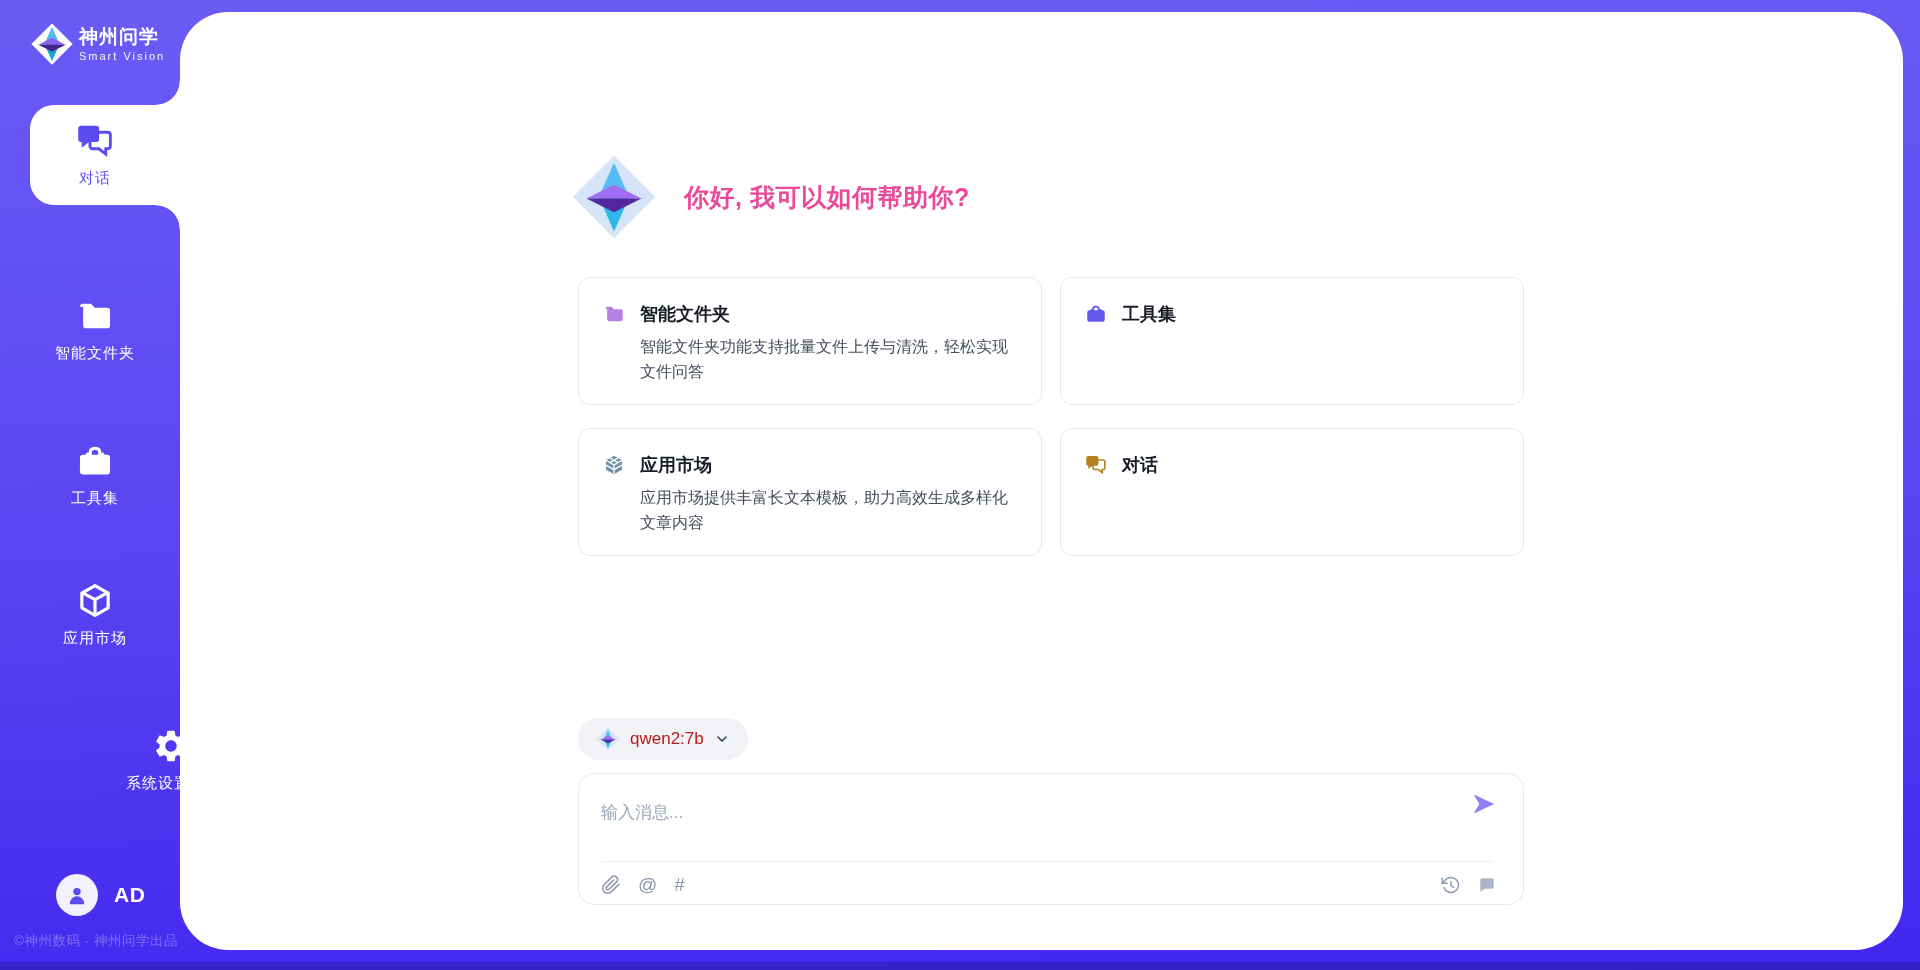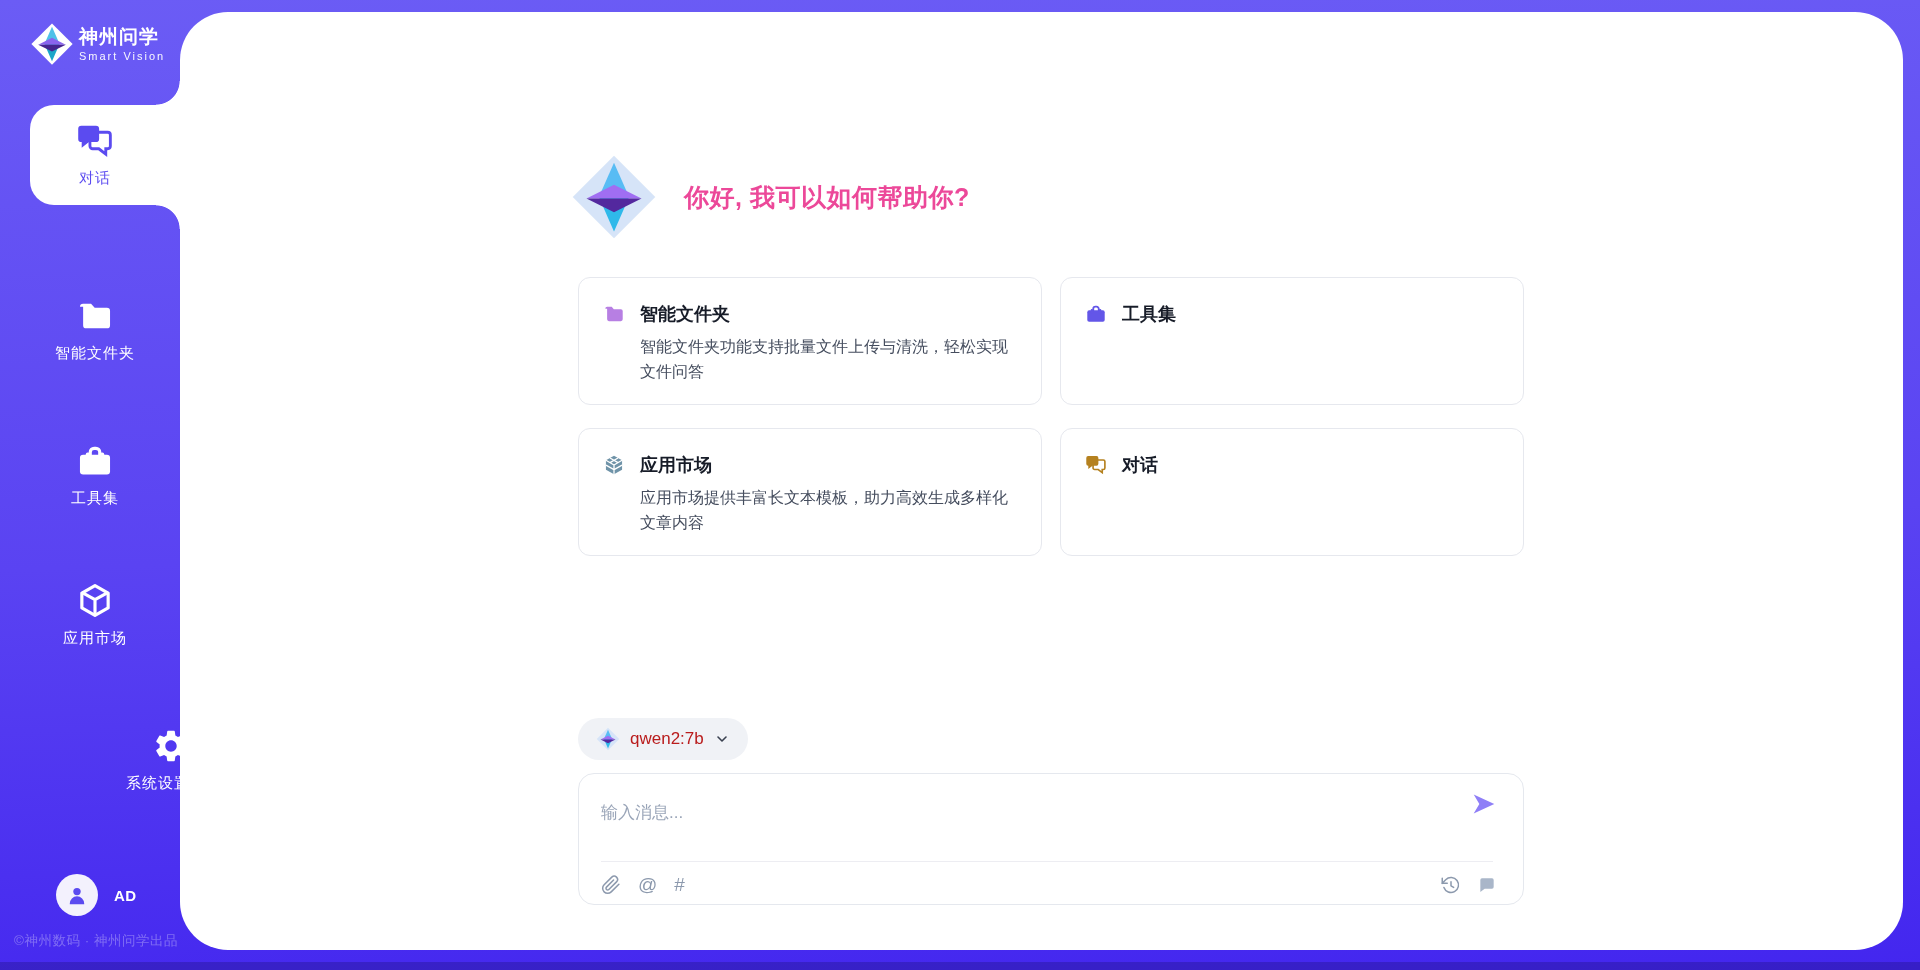--- a/index.html
+++ b/index.html
@@ -45,21 +45,21 @@
   .nav-item .nav-label { font-size:15px; letter-spacing:1px; }
   .nav-0 { top:105px; color:#5b4bf0; }
   .nav-1 { top:280px; }
   .nav-2 { top:425px; }
   .nav-3 { top:565px; }
   .nav-4 { top:710px;align-items:flex-end; }
 
   .user-row { position:absolute; left:56px; top:874px; display:flex; align-items:center; gap:16px; cursor:pointer; }
   .avatar { width:42px; height:42px; border-radius:50%; background:#f3f1fd; display:flex; align-items:center; justify-content:center; }
   .avatar svg { width:24px; height:24px; }
-  .user-name { color:#fff; font-size:15px; font-weight:600; letter-spacing:.5px; }
+  .user-name { color:#fff; font-size:21px; font-weight:600; letter-spacing:.5px; }
   .side-footer { position:absolute; left:14px; top:932px; color:rgba(255,255,255,.3); font-size:13.5px; letter-spacing:.5px; }
 
   
   .greeting { position:absolute; left:390px; top:141px; height:88px; display:flex; align-items:center; gap:26px; }
   .greeting-logo { width:88px; height:88px; }
   .greeting-text { font-size:25px; font-weight:700; color:#ec4899; letter-spacing:.5px; }
 
   
   .cards {
     position:absolute; left:398px; top:265px; width:946px;

